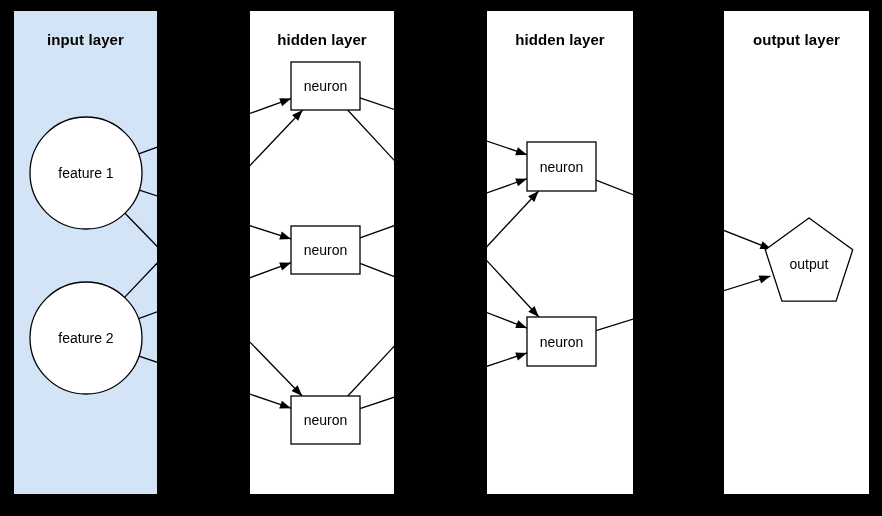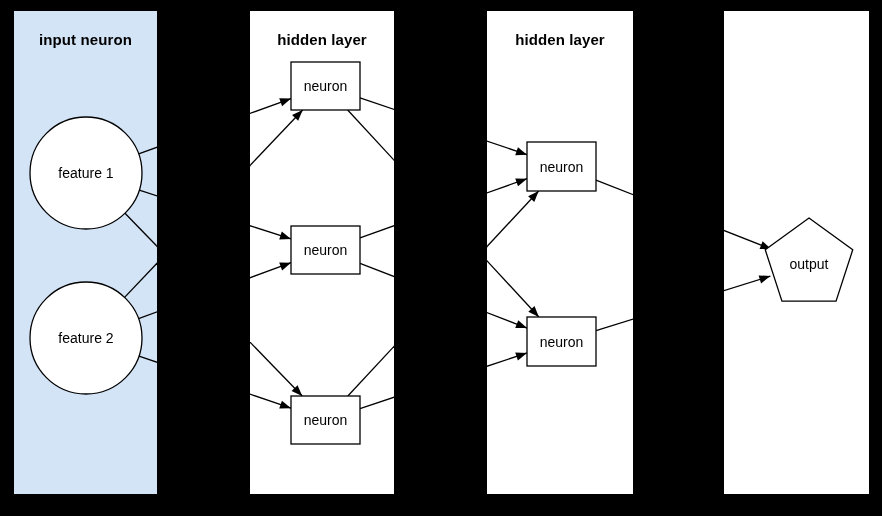--- a/index.html
+++ b/index.html
@@ -72,21 +72,21 @@
           <line x1="596" y1="180.0909090909091" x2="771.3370682587641" y2="249.16308749587677" stroke="#000000" stroke-width="1.3"></line>
           <polygon points="771.3370682587641,249.16308749587677 759.5631729605697,249.03903304350118 762.6419789149826,241.2236025438376" fill="#000000"></polygon>
           <line x1="596" y1="330.6969696969697" x2="770.3696000456654" y2="276.09638786448863" stroke="#000000" stroke-width="1.3"></line>
           <polygon points="770.3696000456654,276.09638786448863 761.1272687594295,283.3915446411087 758.6171487480239,275.37535492726454" fill="#000000"></polygon>
           <circle cx="86" cy="173" r="56" fill="#ffffff" stroke="#000000" stroke-width="1.3"></circle>
           <text x="86" y="178" text-anchor="middle" font-family="&quot;Liberation Sans&quot;, sans-serif" font-size="14" fill="#000000">feature 1</text>
           <circle cx="86" cy="338" r="56" fill="#ffffff" stroke="#000000" stroke-width="1.3"></circle>
           <text x="86" y="343" text-anchor="middle" font-family="&quot;Liberation Sans&quot;, sans-serif" font-size="14" fill="#000000">feature 2</text>
         </g>
       </svg>
-      <div class="layer-title" style="top: 20px;">input neuron</div>
+      <div class="layer-title" style="top: 20px;">input layer</div>
     </div>
     <div class="layer-box" style="left: 249px; top: 10px; width: 146px; height: 485px; background: rgb(255, 255, 255); border: 1px solid rgb(0, 0, 0);">
       <svg width="146" height="485">
         <g transform="translate(-250,-11)">
           <line x1="138.63484539098897" y1="153.88003528594555" x2="291" y2="98.53235908141963" stroke="#000000" stroke-width="1.3"></line>
           <polygon points="291,98.53235908141963 282.0950098660384,106.23567984029022 279.2270151589302,98.34045303164187" fill="#000000"></polygon>
           <line x1="139.3124412811813" y1="190.1401168210896" x2="291" y2="238.90814196242172" stroke="#000000" stroke-width="1.3"></line>
           <polygon points="291,238.90814196242172 279.24240455818625,239.53976639722487 281.81342208134964,231.54290020504766" fill="#000000"></polygon>
           <line x1="124.98289577876845" y1="213.20365451923092" x2="302.2287449392713" y2="396" stroke="#000000" stroke-width="1.3"></line>
           <polygon points="302.2287449392713,396 291.5561163223566,391.0265707599873 297.5866645002412,385.17913639317203" fill="#000000"></polygon>
@@ -189,14 +189,15 @@
           <line x1="360" y1="408.5243644067797" x2="527" y2="352.9756355932203" stroke="#000000" stroke-width="1.3"></line>
           <polygon points="527,352.9756355932203 517.8878977583786,360.4328195615985 515.236651136958,352.46219277618155" fill="#000000"></polygon>
           <line x1="596" y1="180.0909090909091" x2="771.3370682587641" y2="249.16308749587677" stroke="#000000" stroke-width="1.3"></line>
           <polygon points="771.3370682587641,249.16308749587677 759.5631729605697,249.03903304350118 762.6419789149826,241.2236025438376" fill="#000000"></polygon>
           <line x1="596" y1="330.6969696969697" x2="770.3696000456654" y2="276.09638786448863" stroke="#000000" stroke-width="1.3"></line>
           <polygon points="770.3696000456654,276.09638786448863 761.1272687594295,283.3915446411087 758.6171487480239,275.37535492726454" fill="#000000"></polygon>
           <polygon points="809,218 852.748599749577,249.78521825875242 836.0381216054537,301.2147817412476 781.9618783945463,301.2147817412476 765.2514002504229,249.78521825875242" fill="#ffffff" stroke="#000000" stroke-width="1.3"></polygon>
           <text x="809" y="269" text-anchor="middle" font-family="&quot;Liberation Sans&quot;, sans-serif" font-size="14" fill="#000000">output</text>
         </g>
       </svg>
+      <div class="layer-title" style="top: 20px;">output layer</div>
     </div>
   </div>
 
 </body></html>

